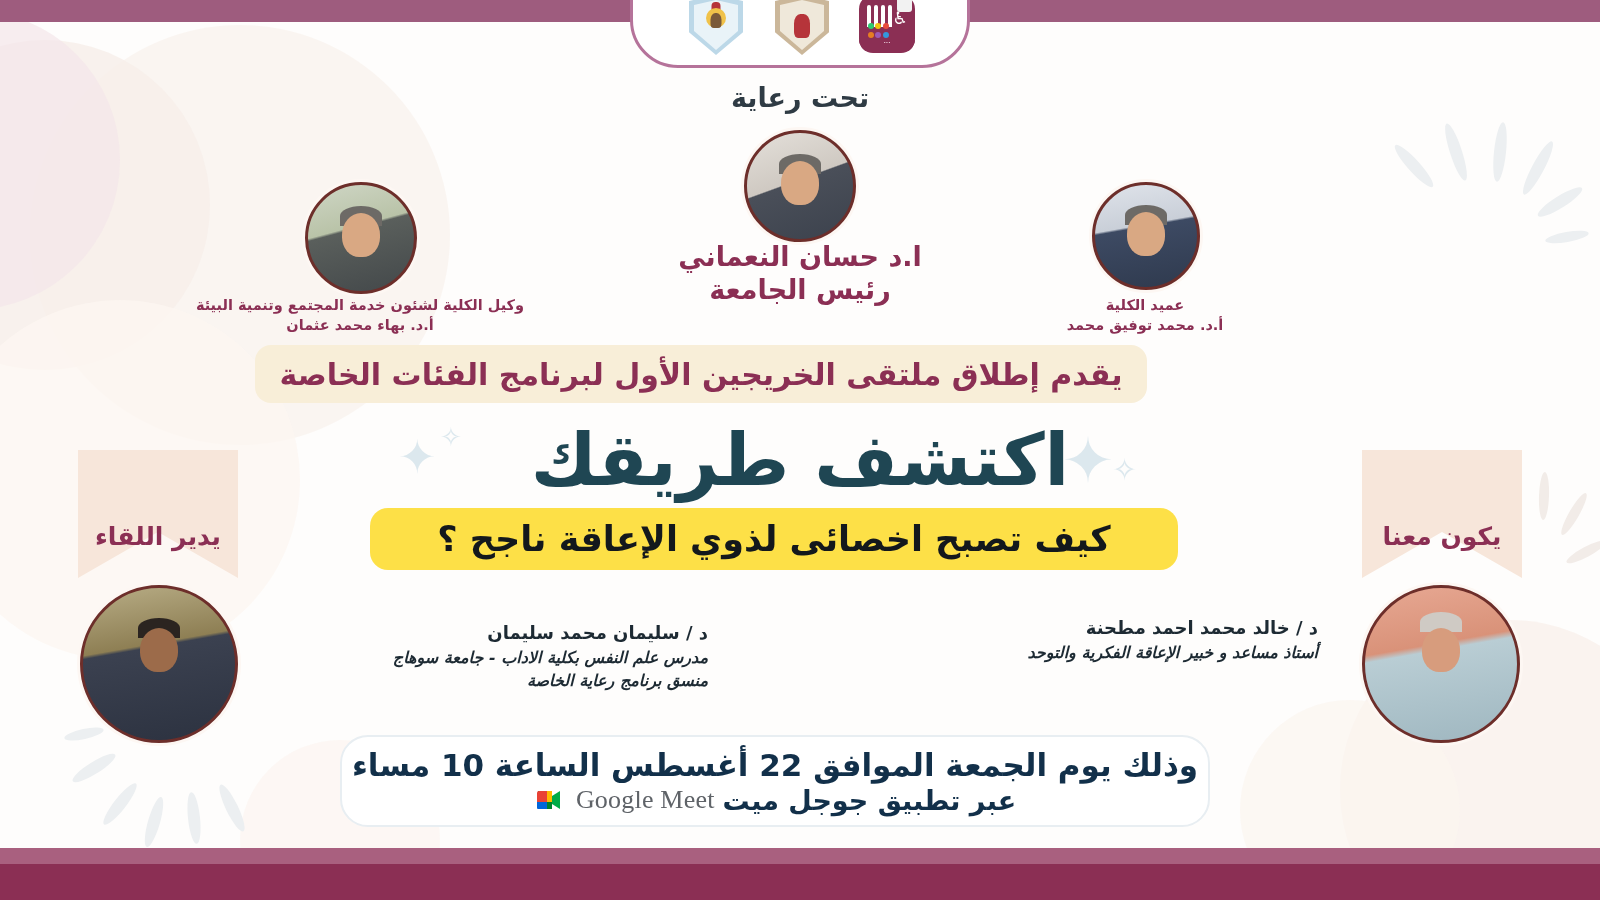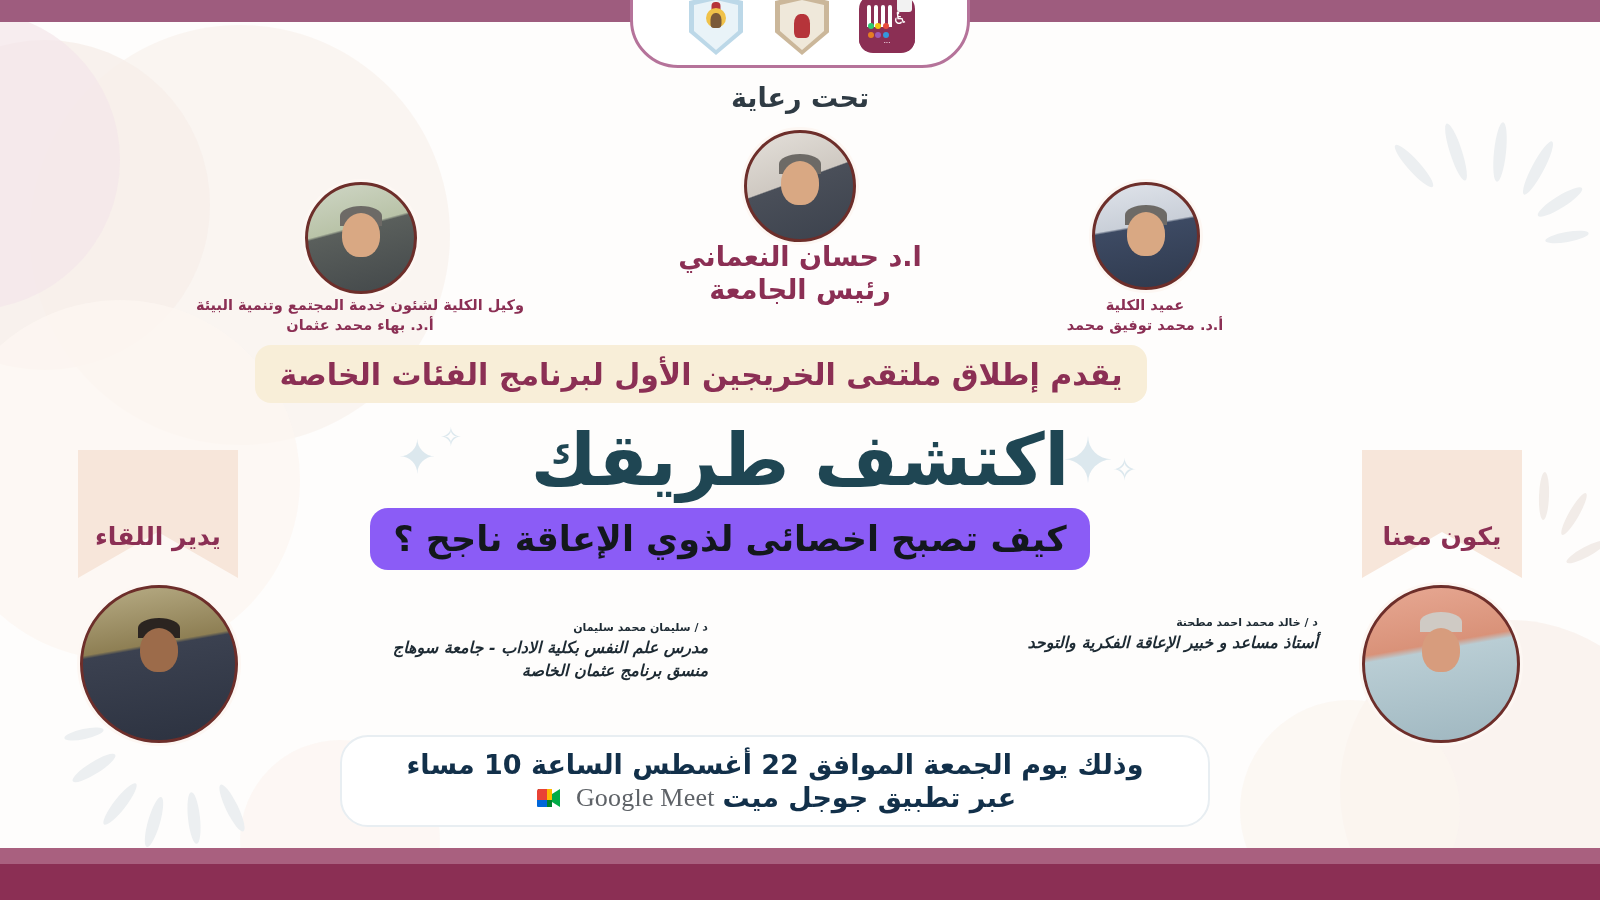--- a/index.html
+++ b/index.html
@@ -161,22 +161,22 @@
   .sparkle {
     position:absolute; color:#dce8ee; pointer-events:none; user-select:none;
     font-weight:normal;
   }
   .sp-1 { left:1062px; top:424px; font-size:62px; }
   .sp-2 { left:1112px; top:452px; font-size:30px; }
   .sp-3 { left:398px;  top:430px; font-size:46px; }
   .sp-4 { left:440px;  top:422px; font-size:26px; }
 
   .subtitle-pill {
-    position:absolute; left:370px; top:508px; width:720px; height:62px;
-    background:#8b5cf6; border-radius:18px;
+    position:absolute; left:370px; top:508px; width:808px; height:62px;
+    background:#fde047; border-radius:18px;
     display:flex; align-items:center; justify-content:center;
   }
   .subtitle-pill span { color:#13181c; font-weight:bold; font-size:35px; white-space:nowrap; }
 
   
   .ribbon {
     position:absolute; top:450px; width:160px; height:128px;
     background:#f7e6da;
     -webkit-clip-path:polygon(0 0,100% 0,100% 100%,50% 64%,0 100%);
     clip-path:polygon(0 0,100% 0,100% 100%,50% 64%,0 100%);
@@ -190,38 +190,38 @@
   .ribbon-label.left  { left:48px; }
   .ribbon-label.right { left:1332px; }
 
   .ph-mod { position:absolute; left:80px;  top:585px; width:158px; height:158px;
             background:linear-gradient(170deg,#b8ad86 0%,#8e7f54 38%,#3b4150 40%,#2c3240 100%); }
   .ph-spk { position:absolute; left:1362px; top:585px; width:158px; height:158px;
             background:linear-gradient(170deg,#e7a893 0%,#d99279 38%,#b9cdd4 42%,#9fb7c0 100%); }
 
   
   .person-block { position:absolute; font-weight:bold; line-height:1.45; color:#1d2a33; }
-  .person-block .pname { font-size:11px; }
+  .person-block .pname { font-size:18px; }
   .person-block .pdesc { font-size:16px;font-style:italic; }
   .pb-mod { left:258px; top:620px; width:450px; text-align:right; }
   .pb-spk { left:840px; top:615px; width:478px; text-align:right; }
 
   
   .sunburst { position:absolute; pointer-events:none; }
   .sb-bl { left:42px;  top:700px;  width:260px; height:160px; }
   .sb-tr { left:1352px; top:92px;  width:250px; height:180px; }
   .sb-br { left:1468px; top:470px; width:140px; height:160px; }
 
   
   .date-card {
     position:absolute; left:340px; top:735px; width:870px; height:92px;
     background:#ffffff; border:2px solid #e8eef2; border-radius:28px;
     display:flex; flex-direction:column; align-items:center; justify-content:center; gap:2px;
   }
-  .date-line-1 { color:#12304a; font-weight:bold; font-size:27px; white-space:nowrap; }
+  .date-line-1 { color:#12304a; font-weight:bold; font-size:31px; white-space:nowrap; }
   .date-line-2 { display:flex; align-items:center; gap:8px; direction:rtl; }
   .date-line-2 .ar { color:#12304a; font-weight:bold; font-size:27px; white-space:nowrap; }
   .gm-word { font-size:26px; color:#5f6368; font-family:Liberation Serif, serif; letter-spacing:.2px; }
   .gm-icon { width:34px; height:26px; position:relative; display:inline-block; }
 </style>
 </head>
 <body>
 
 <div id="poster">
 
@@ -351,21 +351,21 @@
 
   <div class="ribbon left"></div>
   <div class="ribbon-label left">يدير اللقاء</div>
   <div class="photo ph-mod">
     <div class="hair" style="background:#2b2420"></div>
       <div class="head" style="background:#9c6b4a"></div>
   </div>
   <div class="person-block pb-mod">
     <div class="pname">د / سليمان محمد سليمان</div>
     <div class="pdesc">مدرس علم النفس بكلية الاداب - جامعة سوهاج</div>
-    <div class="pdesc">منسق برنامج عثمان الخاصة</div>
+    <div class="pdesc">منسق برنامج رعاية الخاصة</div>
   </div>
 
   <div class="ribbon right"></div>
   <div class="ribbon-label right">يكون معنا</div>
   <div class="photo ph-spk">
     <div class="hair" style="background:#cfcac4;top:16%"></div>
       <div class="head" style="background:#d79c7d"></div>
   </div>
   <div class="person-block pb-spk">
     <div class="pname">د / خالد محمد احمد مطحنة</div>

